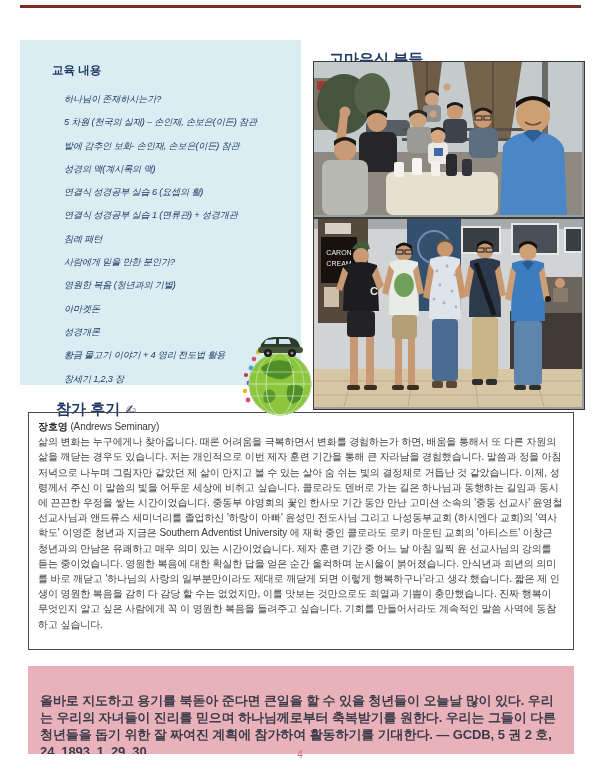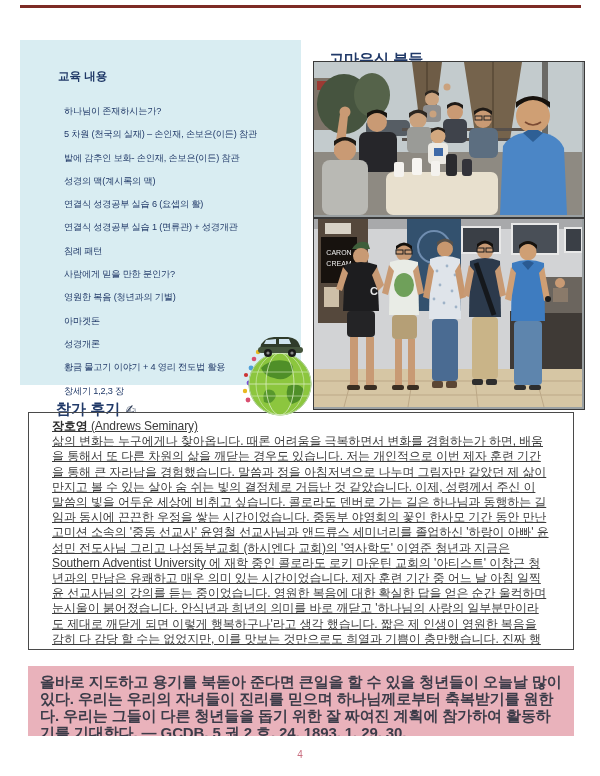--- a/index.html
+++ b/index.html
@@ -3,45 +3,45 @@
 <meta charset="utf-8">
 <style>
   html,body{margin:0;padding:0;background:#fff;}
   .page{
     position:relative;width:600px;height:776px;background:#ffffff;overflow:hidden;
     font-family:"Liberation Sans","DejaVu Sans",sans-serif;
   }
   .top-rule{position:absolute;left:20px;top:5px;width:561px;height:3px;background:var(--top-rule,#7d2b25);}
   
   .edu-box{position:absolute;left:20px;top:40px;width:281px;height:345px;background:var(--edu-bg,#d9edf2);}
-  .edu-title{margin:16px;padding:13px 0 0 22px;font-size:11.5px;font-weight:bold;color:var(--navy,#203968);}
+  .edu-title{margin:10px;padding:13px 0 0 22px;font-size:11.5px;font-weight:bold;color:var(--navy,#203968);}
   .edu-list{margin:9px 0 0 0;padding:0 8px 0 44px;color:var(--navy,#203968);font-size:9.2px;letter-spacing:-0.2px;}
-  .edu-list li{height:23.3px;line-height:23.3px;white-space:nowrap;overflow:hidden;list-style:decimal;}
+  .edu-list li{height:23.3px;line-height:23.3px;white-space:nowrap;overflow:hidden;list-style:decimal;font-style:italic;}
   .edu-list li::marker{font-weight:normal;}
   
   .thanks-title{position:absolute;left:313px;top:34px;margin:16px;font-size:15px;font-weight:bold;color:var(--navy,#203968);}
   .photo{position:absolute;left:313px;border:1px solid #3a3a3a;background:#9aa0a2;overflow:hidden;}
   .photo1{top:61px;width:270px;height:155px;}
   .photo2{top:218px;width:270px;height:190px;}
   .photo svg{display:block;}
   
   .globe{position:absolute;left:236px;top:328px;width:80px;height:90px;z-index:3;}
   
   .review-title{position:absolute;left:40px;top:384px;margin:16px;font-size:15px;font-weight:bold;color:var(--navy,#203968);}
   .review-title .pen{font-size:13px;margin-left:5px;color:#2b3a55;}
   .review-box{
     position:absolute;left:28px;top:412px;width:546px;height:238px;box-sizing:border-box;
-    border:1px solid #4a4a4a;padding:6px 23px;color:#3b3b3b;font-size:12px;line-height:15.2px;
-    letter-spacing:-0.1px;overflow:hidden;text-decoration:underline;
+    border:1px solid #4a4a4a;padding:6px 9px;color:#3b3b3b;font-size:10px;line-height:15.2px;
+    letter-spacing:-0.1px;overflow:hidden;
   }
   .review-box .author{font-weight:bold;color:#2b2b2b;}
   
   .quote-box{
-    position:absolute;left:28px;top:666px;width:546px;height:70px;box-sizing:border-box;
-    background:var(--quote-bg,#e9b2bb);padding:7px 12px;color:#3c3c49;font-size:15px;
+    position:absolute;left:28px;top:666px;width:546px;height:88px;box-sizing:border-box;
+    background:var(--quote-bg,#e9b2bb);padding:26px 12px;color:#3c3c49;font-size:13px;
     line-height:17px;font-weight:bold;letter-spacing:-0.1px;overflow:hidden;
   }
   .page-number{position:absolute;left:0;top:749px;width:100%;text-align:center;font-size:10px;color:var(--pagenum,#c96f80);}
 </style>
 </head>
 <body>
 
 <div class="page">
 
   <div class="top-rule"></div>

